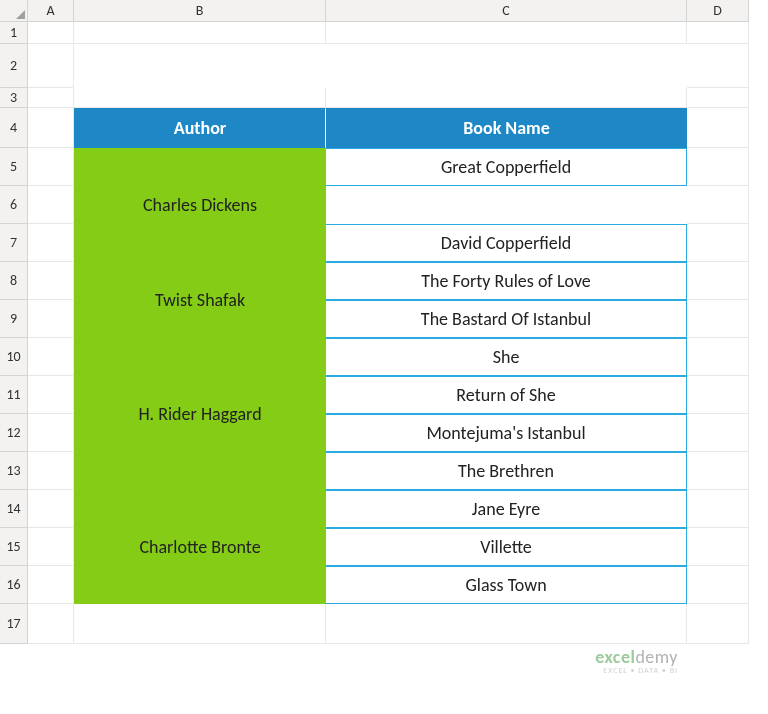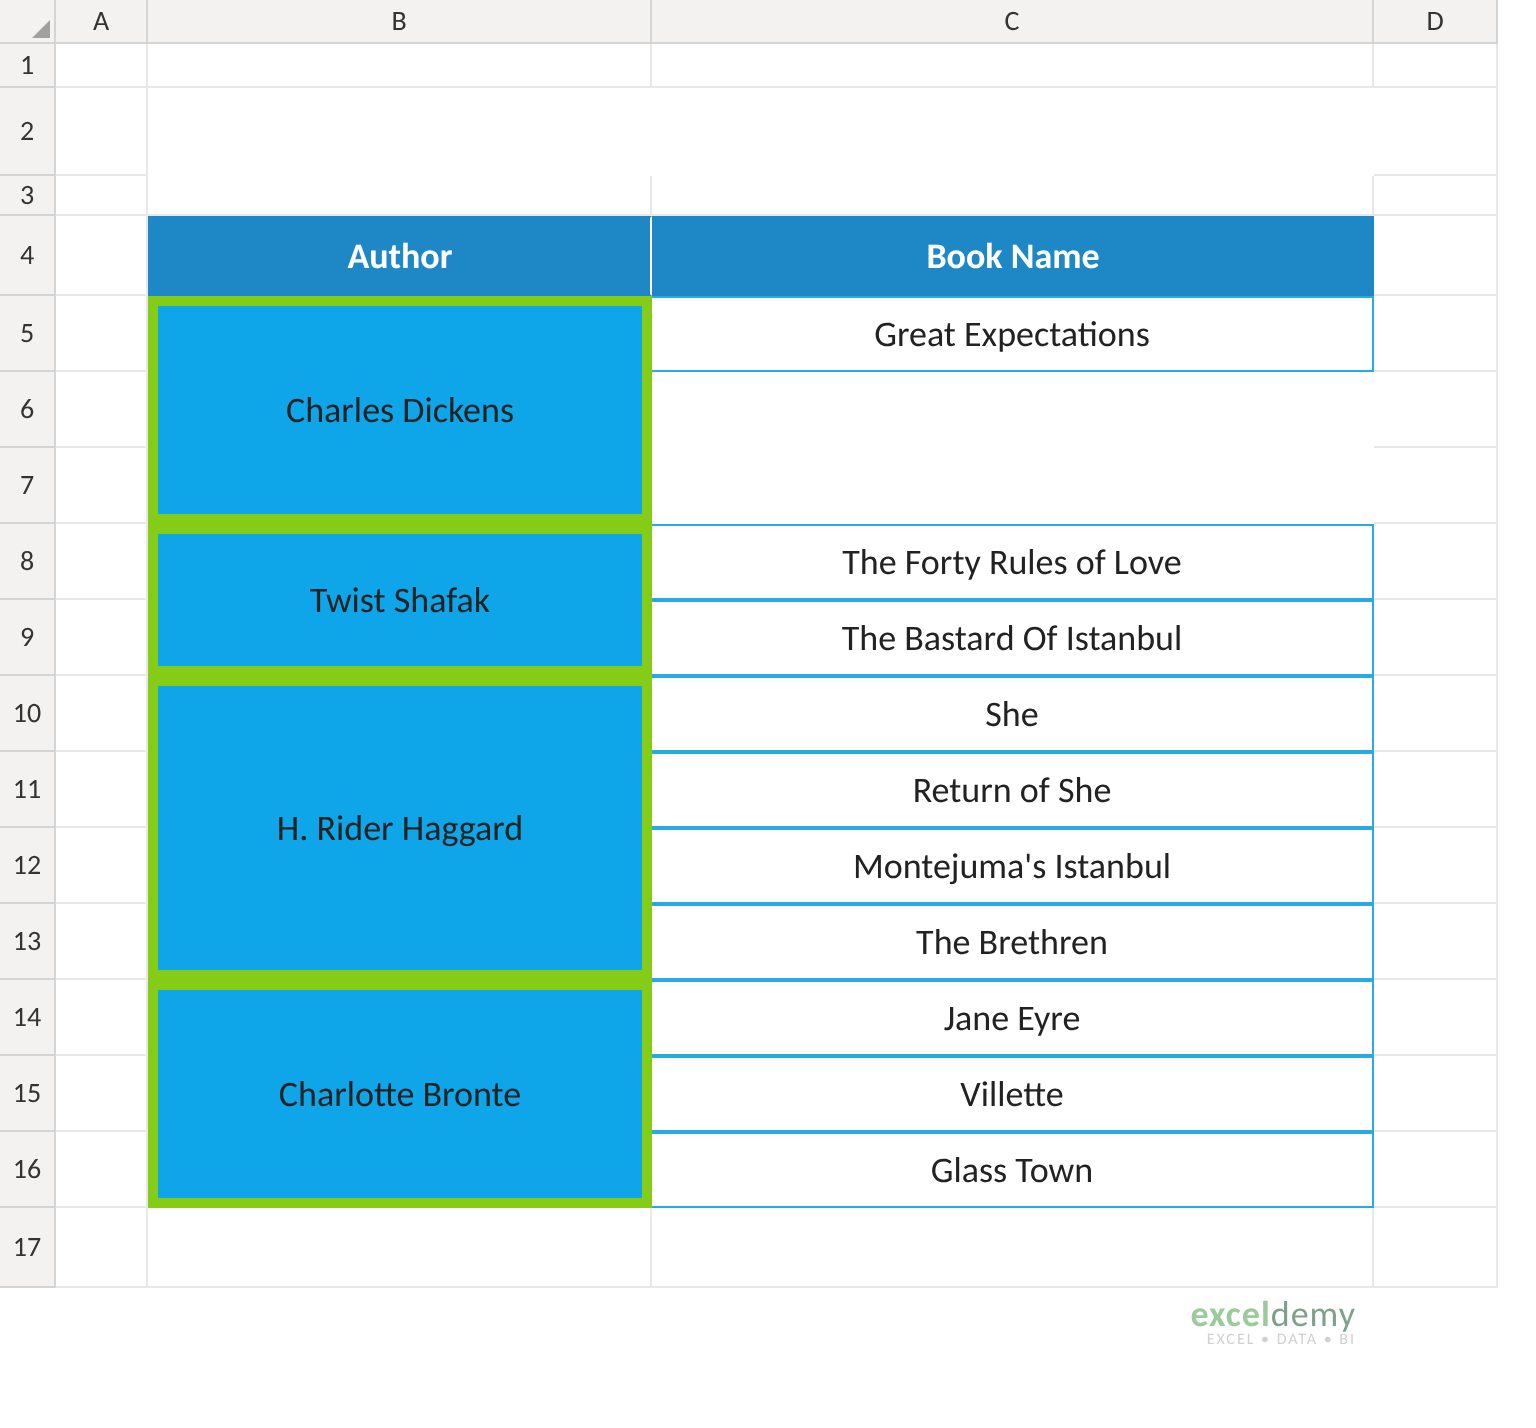--- a/index.html
+++ b/index.html
@@ -73,27 +73,27 @@
       text-align: center;
       display: flex;
       align-items: center;
       justify-content: center;
       border: 1px solid #1e88c6;
     }
     .th-author { grid-column: 3; grid-row: 5; border-right:1px solid #fff; }
     .th-book { grid-column: 4; grid-row: 5; }
     .author-cell {
       grid-column: 3;
-      border: 5px solid #84cc16;
+      border: 3px solid #84cc16;
       display: flex;
       align-items: center;
       justify-content: center;
       font-size: 18px;
       color: #222;
-      background: #0ea5e9;
+      background: #84cc16;
     }
     .book-cell {
       grid-column: 4;
       border: 1px solid #29abe2;
       border-left: none;
       display: flex;
       align-items: center;
       justify-content: center;
       font-size: 18px;
       color: #222;
@@ -101,21 +101,21 @@
     }
     .watermark {
       position: absolute;
       right: 90px;
       bottom: 40px;
       opacity: 0.55;
       text-align: right;
       line-height: 1;
     }
     .watermark .wm1 { font-size: 18px; color: #4a9f4a; font-weight:600; letter-spacing:0.5px;}
-    .watermark .wm1 .demy { color: #14532d; font-weight:400; }
+    .watermark .wm1 .demy { color: #737373; font-weight:400; }
     .watermark .wm2 { font-size: 8px; color: #aaa; letter-spacing: 1px; }
   </style>
 </head>
 <body>
 
 <div class="sheet">
   <div class="hdr corner" style="grid-column:1;grid-row:1"></div>
   <div class="hdr" style="grid-column:2;grid-row:1">A</div>
   <div class="hdr" style="grid-column:3;grid-row:1">B</div>
   <div class="hdr" style="grid-column:4;grid-row:1">C</div>
@@ -152,27 +152,28 @@
   <div class="cell" style="grid-column:4;grid-row:4"></div>
   <div class="cell" style="grid-column:5;grid-row:4"></div>
 
   <div class="cell" style="grid-column:2;grid-row:5"></div>
   <div class="th th-author">Author</div>
   <div class="th th-book">Book Name</div>
   <div class="cell" style="grid-column:5;grid-row:5"></div>
 
   <div class="cell" style="grid-column:2;grid-row:6"></div>
   <div class="author-cell" style="grid-row:6 / 9">Charles Dickens</div>
-  <div class="book-cell" style="grid-row:6">Great Expectations</div>
+  <div class="book-cell" style="grid-row:6">Great Copperfield</div>
   <div class="cell" style="grid-column:5;grid-row:6"></div>
 
   <div class="cell" style="grid-column:2;grid-row:7"></div>
   <div class="cell" style="grid-column:5;grid-row:7"></div>
 
   <div class="cell" style="grid-column:2;grid-row:8"></div>
+  <div class="book-cell" style="grid-row:8">David Copperfield</div>
   <div class="cell" style="grid-column:5;grid-row:8"></div>
 
   <div class="cell" style="grid-column:2;grid-row:9"></div>
   <div class="author-cell" style="grid-row:9 / 11">Twist Shafak</div>
   <div class="book-cell" style="grid-row:9">The Forty Rules of Love</div>
   <div class="cell" style="grid-column:5;grid-row:9"></div>
 
   <div class="cell" style="grid-column:2;grid-row:10"></div>
   <div class="book-cell" style="grid-row:10">The Bastard Of Istanbul</div>
   <div class="cell" style="grid-column:5;grid-row:10"></div>

